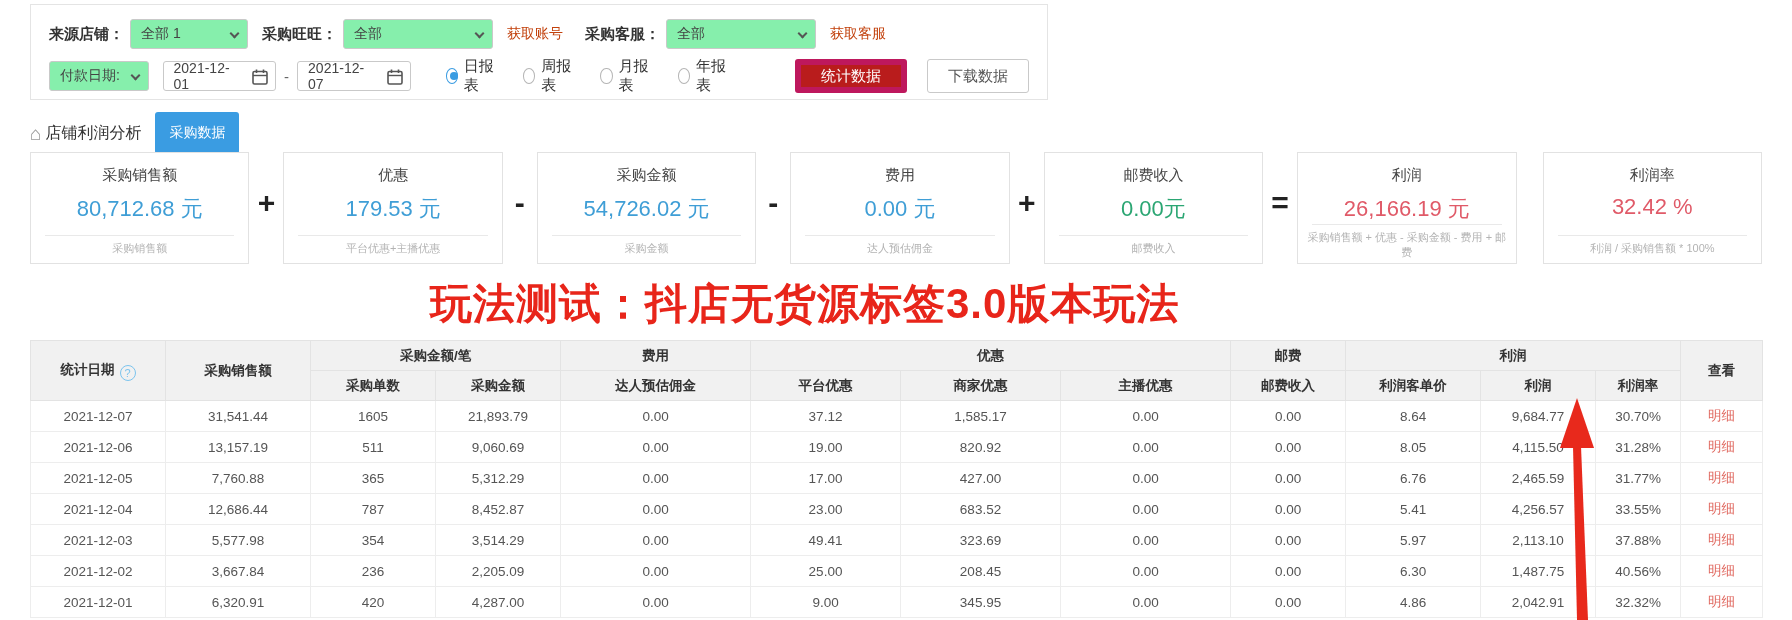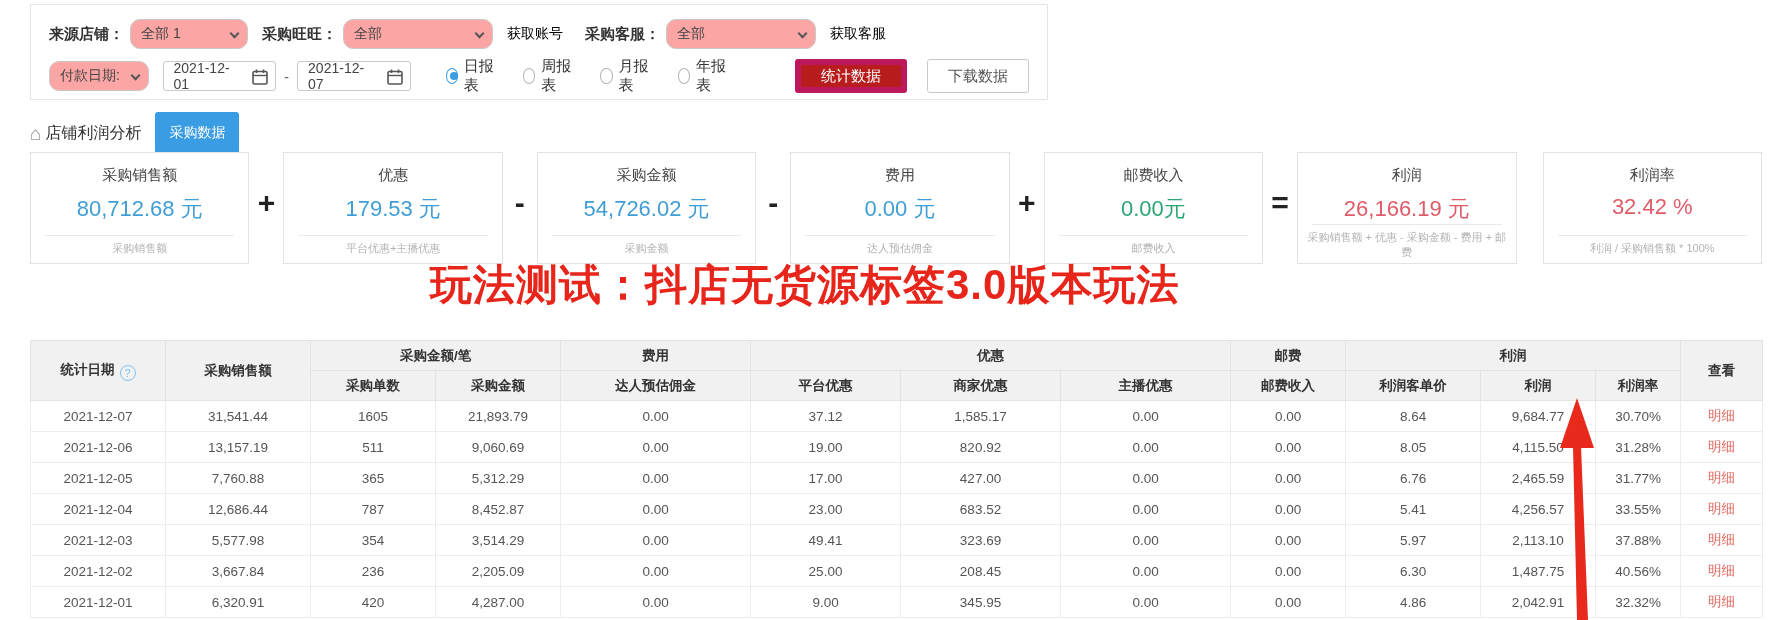--- a/index.html
+++ b/index.html
@@ -6,26 +6,26 @@
   html,body { width:1792px; height:620px; overflow:hidden; background:#fff;
     font-family:"Liberation Sans", sans-serif; color:#333; }
   .page { position:relative; width:1560px; height:620px; }
 
   
   .filter-panel { position:absolute; left:30px; top:4px; width:1018px; height:96px;
     border:1px solid #e4e4e4; background:#fff; padding:12px 18px; }
   .f-row { display:flex; align-items:center; height:34px; font-size:15px; color:#333; }
   .f-row + .f-row { margin-top:8px; }
   .f-label { font-weight:600; margin-right:6px; white-space:nowrap; }
-  .sel { position:relative; height:30px; border:1px solid #c9c9c9; border-radius:10px;
-    background:#fca5a5; display:flex; align-items:center; padding:0 26px 0 10px;
+  .sel { position:relative; height:30px; border:1px solid #c9c9c9; border-radius:3px;
+    background:#86efac; display:flex; align-items:center; padding:0 26px 0 10px;
     font-size:14px; color:#444; margin-right:14px; cursor:pointer; }
   .chev { position:absolute; right:9px; top:10px; width:7px; height:7px;
     border-right:2px solid #555; border-bottom:2px solid #555; transform:rotate(45deg); }
-  .blue-link { color:#000000; font-size:14px; margin-right:22px; white-space:nowrap; cursor:pointer; }
+  .blue-link { color:#c2410c; font-size:14px; margin-right:22px; white-space:nowrap; cursor:pointer; }
   .date-box { position:relative; height:30px; width:128px; border:1px solid #c9c9c9; border-radius:3px;
     display:flex; align-items:center; padding:0 30px 0 10px; font-size:14px; color:#444; }
   .cal { position:absolute; right:7px; top:7px; }
   .dash { margin:0 8px; color:#666; }
   .radio-item { display:flex; align-items:center; margin-right:26px; cursor:pointer; }
   .radio { width:16px; height:16px; border:1px solid #b5b5b5; border-radius:50%;
     margin-right:6px; position:relative; background:#fff; }
   .radio.on { border-color:#3a9ce2; }
   .radio.on::after { content:""; position:absolute; left:3px; top:3px; width:8px; height:8px;
     border-radius:50%; background:#3a9ce2; }
@@ -47,21 +47,21 @@
     display:flex; flex-direction:column; text-align:center; padding-top:13px; }
   .card-title { font-size:15px; color:#444; }
   .card-value { font-size:22px; margin-top:9px; }
   .card-sep { border-top:1px solid #e9e9e9; margin:auto 14px 0; }
   .card-footer { font-size:11px; color:#b3b3b3; padding:5px 8px 6px; line-height:1.35; min-height:27px; }
   .op { flex:0 0 34px; display:flex; align-items:center; justify-content:center;
     font-size:30px; font-weight:bold; color:#222; padding-bottom:10px; }
   .card-gap { flex:0 0 26px; }
 
   
-  .watermark { position:absolute; left:430px; top:257px; font-size:42px; font-weight:bold;
+  .watermark { position:absolute; left:430px; top:276px; font-size:42px; font-weight:bold;
     color:#e8251a; white-space:nowrap; z-index:6; letter-spacing:1px; }
   .arrow-svg { position:absolute; left:1550px; top:398px; z-index:6; }
 
   
   .tbl-wrap { position:absolute; left:30px; top:340px; width:1732px; }
   table { border-collapse:collapse; width:1732px; table-layout:fixed; }
   th { background:#f1f1f1; font-size:13.5px; color:#333; font-weight:bold;
     border:1px solid #e3e3e3; height:30px; text-align:center; }
   td { font-size:13.5px; color:#555; border:1px solid #ededed; height:31px; text-align:center;
     background:#fff; }

